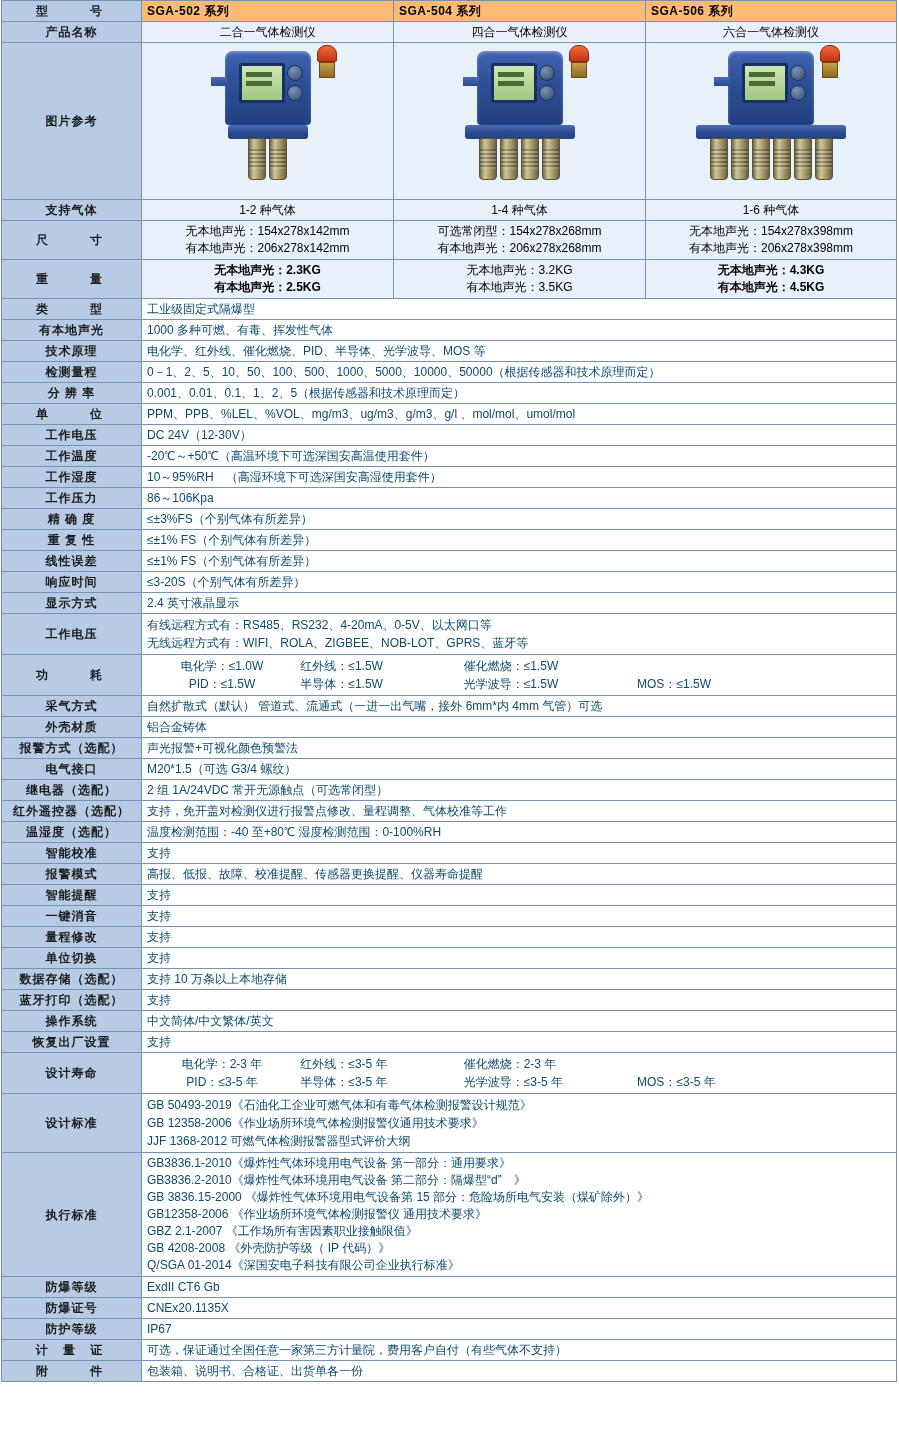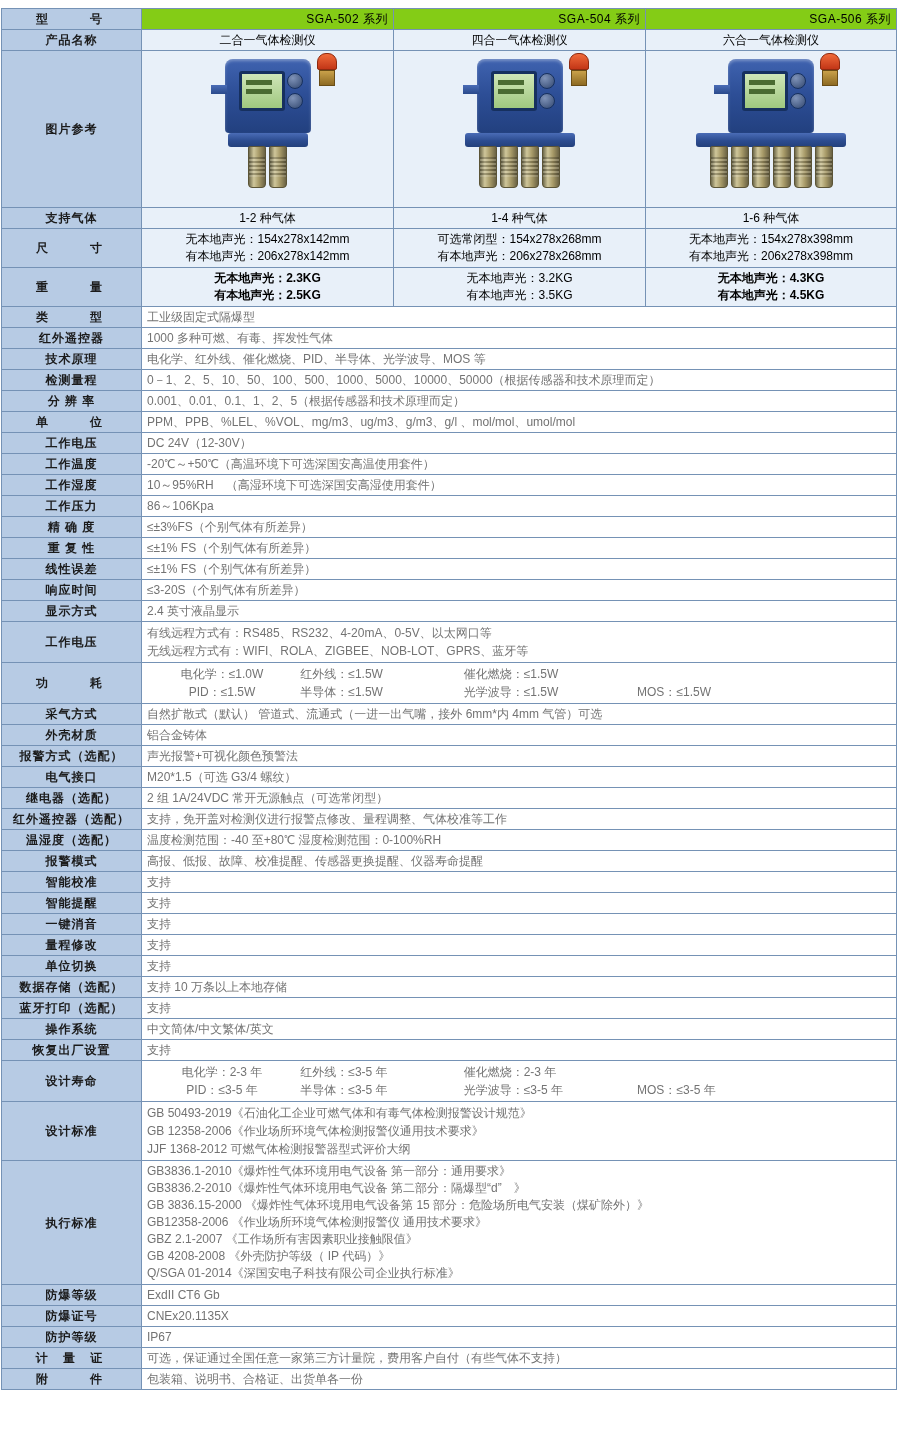--- a/index.html
+++ b/index.html
@@ -15,21 +15,21 @@
   #sheet {
     width: 899px;
     height: 1454px;
     position: relative;
     overflow: hidden;
   }
   table.spec {
     width: 724px;
     border-collapse: collapse;
     table-layout: fixed;
-    margin: 8px 1px;
+    margin: 0 1px;
   }
   table.spec td {
     border: 1px solid #7592b5;
     padding: 2px 5px;
     vertical-align: middle;
     font-size: 12px;
     line-height: 16px;
   }
   .lbl {
     width: 140px;
@@ -39,27 +39,27 @@
     color: #1b1b1b;
     letter-spacing: 1px;
     font-size: 12.5px;
   }
   .lbl.sp {
     letter-spacing: 6px;
     padding-left: 6px;
   }
   .val {
     background: #ffffff;
-    color: #737373;
+    color: #0c4a6e;
     padding-left: 8px;
   }
   .hdr {
-    background: #84cc16;
-    text-align: right;
-    font-weight: normal;
+    background: #fdba74;
+    text-align: left;
+    font-weight: bold;
     font-size: 12.5px;
     letter-spacing: 0.5px;
   }
   .sub {
     background: #e8f0f9;
     text-align: center;
     font-size: 11.5px;
   }
   .imgcell {
     background: #e8f0f9;
@@ -324,21 +324,21 @@
       <div>无本地声光：4.3KG</div>
       <div>有本地声光：4.5KG</div>
     </td>
   </tr>
 
   <tr>
     <td class="lbl sp">类　　型</td>
     <td class="val" colspan="3">工业级固定式隔爆型</td>
   </tr>
   <tr>
-    <td class="lbl">红外遥控器</td>
+    <td class="lbl">有本地声光</td>
     <td class="val" colspan="3">1000 多种可燃、有毒、挥发性气体</td>
   </tr>
   <tr>
     <td class="lbl">技术原理</td>
     <td class="val" colspan="3">电化学、红外线、催化燃烧、PID、半导体、光学波导、MOS 等</td>
   </tr>
   <tr>
     <td class="lbl">检测量程</td>
     <td class="val" colspan="3">0－1、2、5、10、50、100、500、1000、5000、10000、50000（根据传感器和技术原理而定）</td>
   </tr>
@@ -434,26 +434,26 @@
   </tr>
   <tr>
     <td class="lbl">红外遥控器（选配）</td>
     <td class="val" colspan="3">支持，免开盖对检测仪进行报警点修改、量程调整、气体校准等工作</td>
   </tr>
   <tr>
     <td class="lbl">温湿度（选配）</td>
     <td class="val" colspan="3">温度检测范围：-40 至+80℃   湿度检测范围：0-100%RH</td>
   </tr>
   <tr>
+    <td class="lbl">智能校准</td>
+    <td class="val" colspan="3">支持</td>
+  </tr>
+  <tr>
     <td class="lbl">报警模式</td>
     <td class="val" colspan="3">高报、低报、故障、校准提醒、传感器更换提醒、仪器寿命提醒</td>
-  </tr>
-  <tr>
-    <td class="lbl">智能校准</td>
-    <td class="val" colspan="3">支持</td>
   </tr>
   <tr>
     <td class="lbl">智能提醒</td>
     <td class="val" colspan="3">支持</td>
   </tr>
   <tr>
     <td class="lbl">一键消音</td>
     <td class="val" colspan="3">支持</td>
   </tr>
   <tr>

